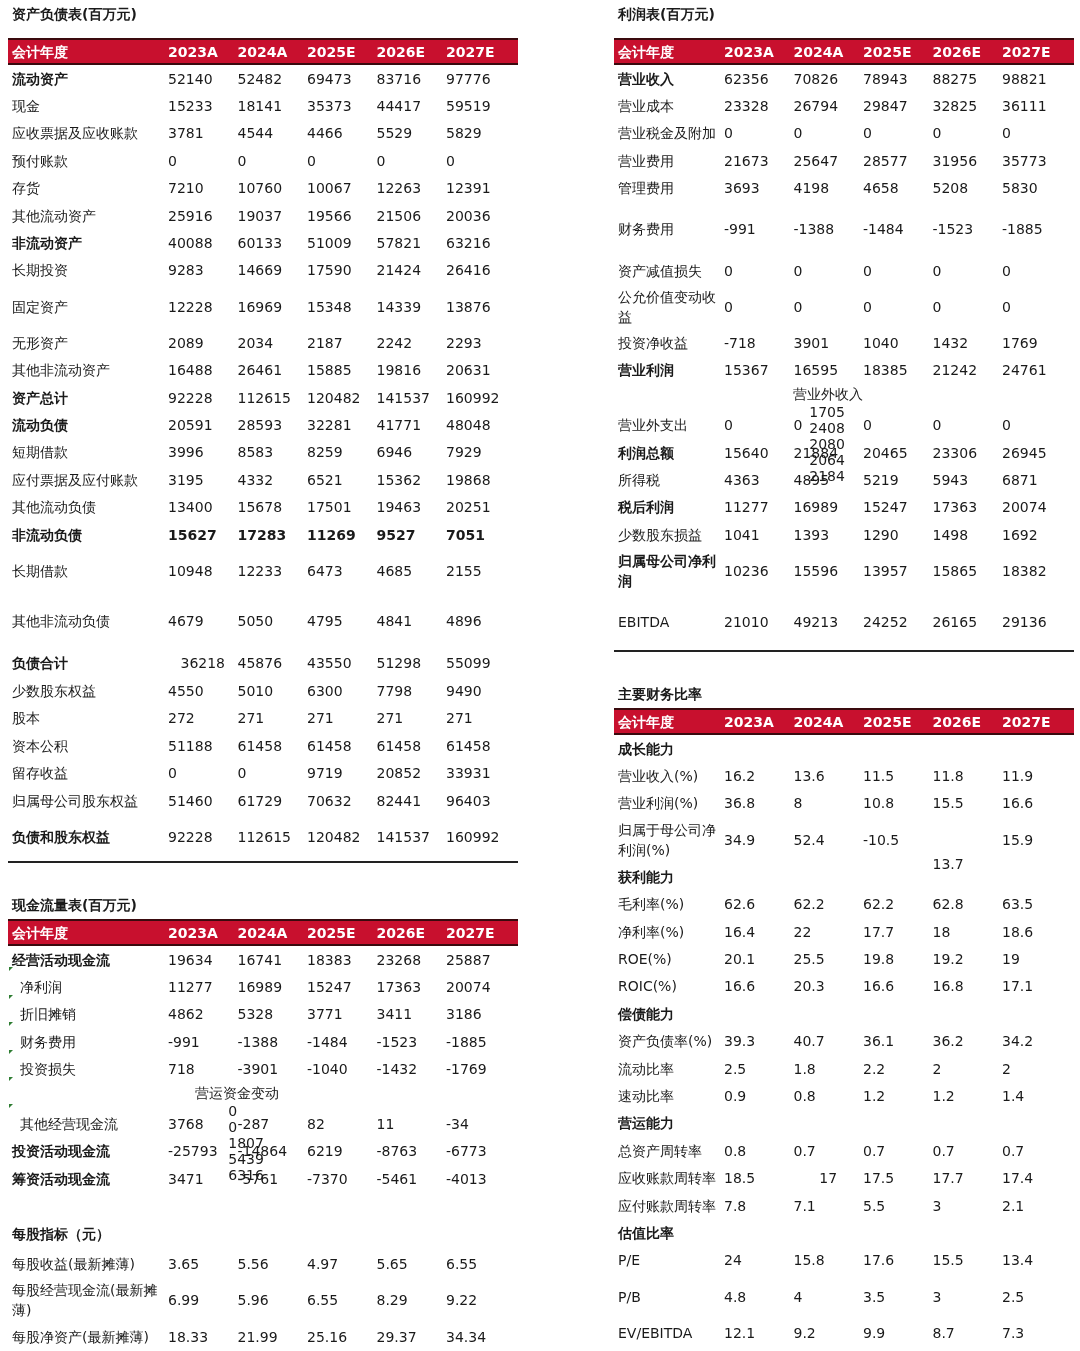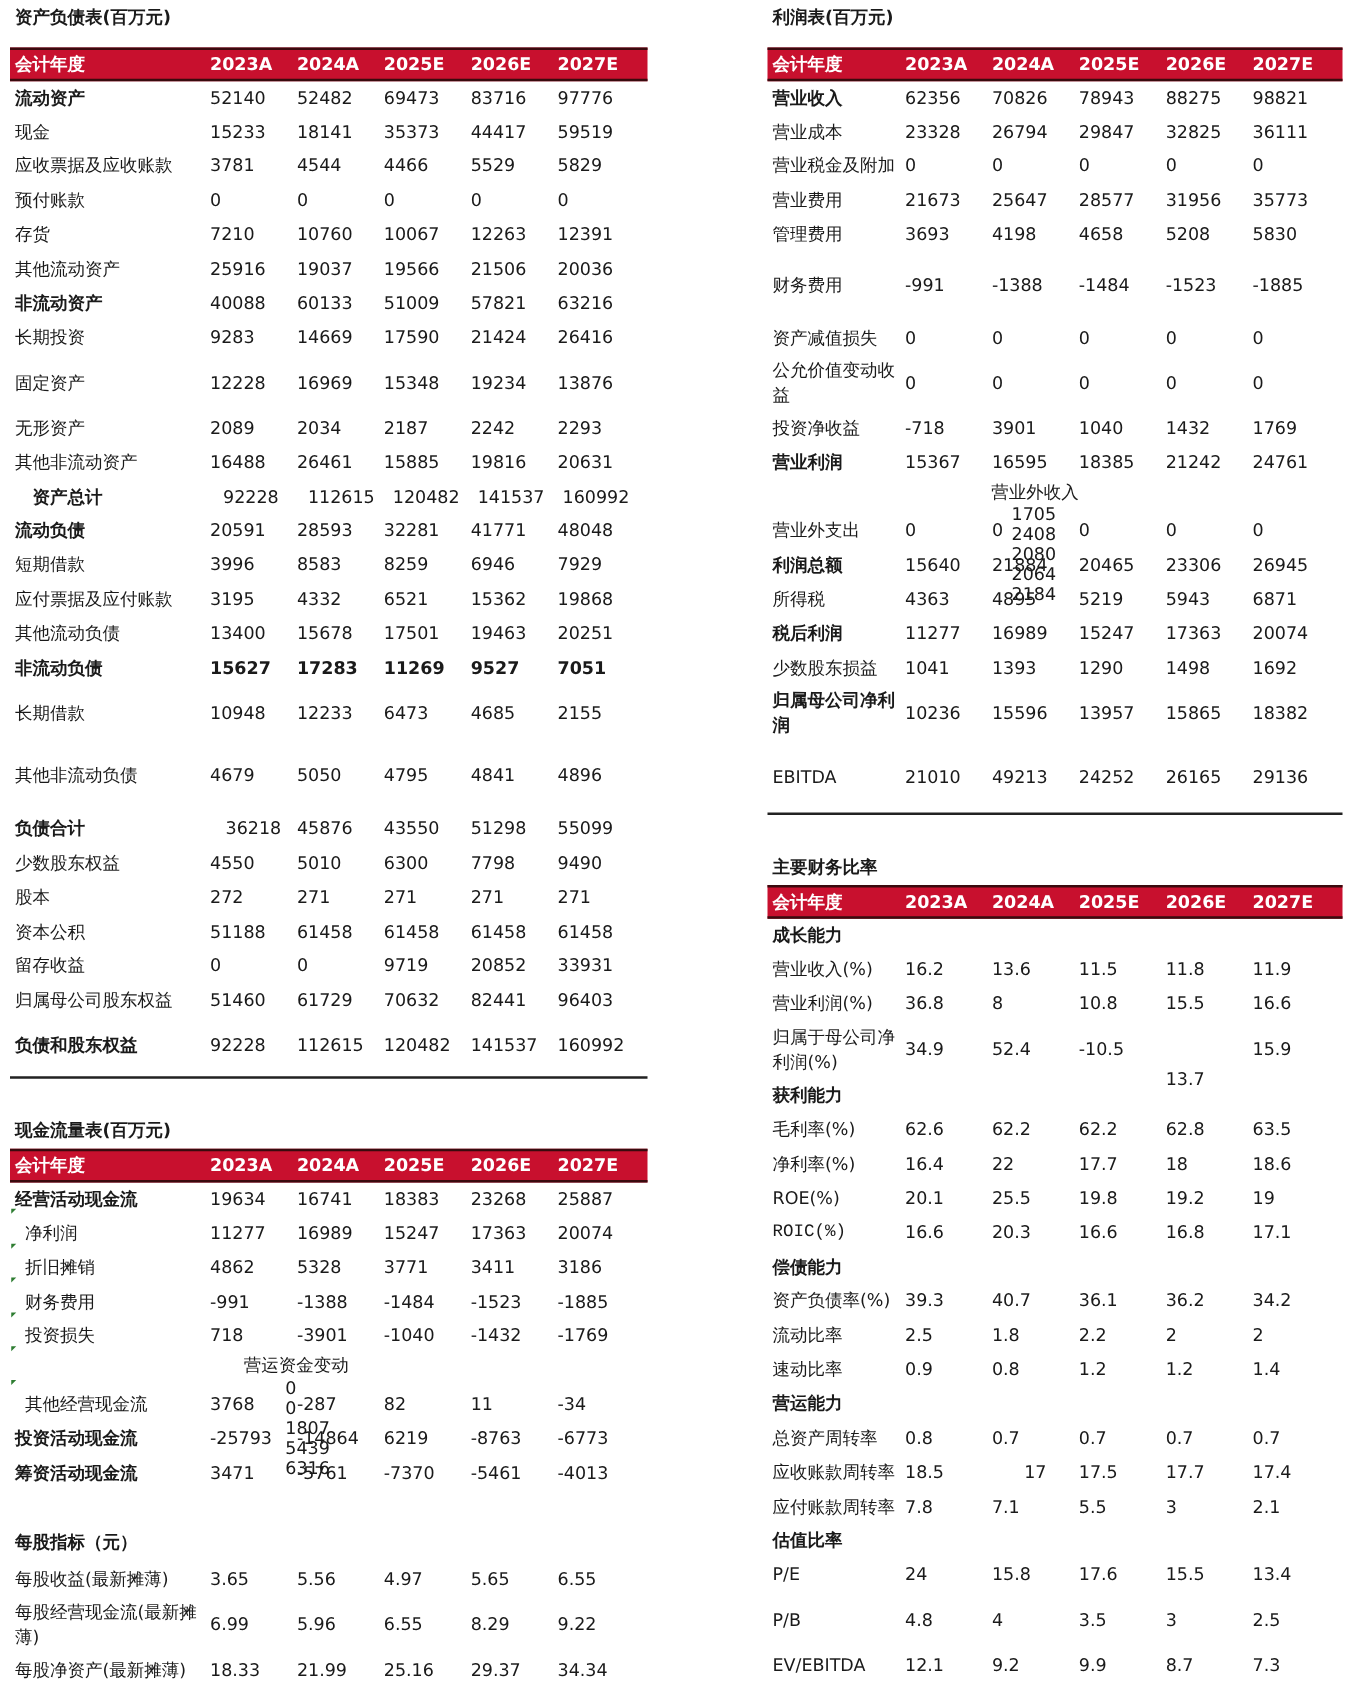--- a/index.html
+++ b/index.html
@@ -96,40 +96,40 @@
         <span class="c" style="width: 69.5px;">14669</span>
         <span class="c" style="width: 69.5px;">17590</span>
         <span class="c" style="width: 69.5px;">21424</span>
         <span class="c" style="width: 69.5px;">26416</span>
       </div>
       <div class="row" style="height: 45px;">
         <span class="c0" style="width: 160px;">固定资产</span>
         <span class="c" style="width: 69.5px;">12228</span>
         <span class="c" style="width: 69.5px;">16969</span>
         <span class="c" style="width: 69.5px;">15348</span>
-        <span class="c" style="width: 69.5px;">19234</span>
+        <span class="c" style="width: 69.5px;">14339</span>
         <span class="c" style="width: 69.5px;">13876</span>
       </div>
       <div class="row" style="height: 27.4px;">
         <span class="c0" style="width: 160px;">无形资产</span>
         <span class="c" style="width: 69.5px;">2089</span>
         <span class="c" style="width: 69.5px;">2034</span>
         <span class="c" style="width: 69.5px;">2187</span>
         <span class="c" style="width: 69.5px;">2242</span>
         <span class="c" style="width: 69.5px;">2293</span>
       </div>
       <div class="row" style="height: 27.4px;">
         <span class="c0" style="width: 160px;">其他非流动资产</span>
         <span class="c" style="width: 69.5px;">16488</span>
         <span class="c" style="width: 69.5px;">26461</span>
         <span class="c" style="width: 69.5px;">15885</span>
         <span class="c" style="width: 69.5px;">19816</span>
         <span class="c" style="width: 69.5px;">20631</span>
       </div>
-      <div class="row" style="height: 27.4px; margin-left: 14px;">
+      <div class="row" style="height: 27.4px;">
         <span class="c0 bold" style="width: 160px;">资产总计</span>
         <span class="c" style="width: 69.5px;">92228</span>
         <span class="c" style="width: 69.5px;">112615</span>
         <span class="c" style="width: 69.5px;">120482</span>
         <span class="c" style="width: 69.5px;">141537</span>
         <span class="c" style="width: 69.5px;">160992</span>
       </div>
       <div class="row" style="height: 27.4px;">
         <span class="c0 bold" style="width: 160px;">流动负债</span>
         <span class="c" style="width: 69.5px;">20591</span>
@@ -590,21 +590,21 @@
       </div>
       <div class="row" style="height: 27.4px;">
         <span class="c0" style="width: 110px;">ROE(%)</span>
         <span class="c" style="width: 69.5px;">20.1</span>
         <span class="c" style="width: 69.5px;">25.5</span>
         <span class="c" style="width: 69.5px;">19.8</span>
         <span class="c" style="width: 69.5px;">19.2</span>
         <span class="c" style="width: 69.5px;">19</span>
       </div>
       <div class="row" style="height: 27.4px;">
-        <span class="c0" style="width: 110px; font-family: Liberation Mono, monospace;">ROIC(%)</span>
+        <span class="c0" style="width: 110px;">ROIC(%)</span>
         <span class="c" style="width: 69.5px;">16.6</span>
         <span class="c" style="width: 69.5px;">20.3</span>
         <span class="c" style="width: 69.5px;">16.6</span>
         <span class="c" style="width: 69.5px;">16.8</span>
         <span class="c" style="width: 69.5px;">17.1</span>
       </div>
       <div class="row" style="height: 27.4px;">
         <span class="c0 bold" style="width: 110px;">偿债能力</span>
         <span class="c" style="width: 69.5px;"></span>
         <span class="c" style="width: 69.5px;"></span>

